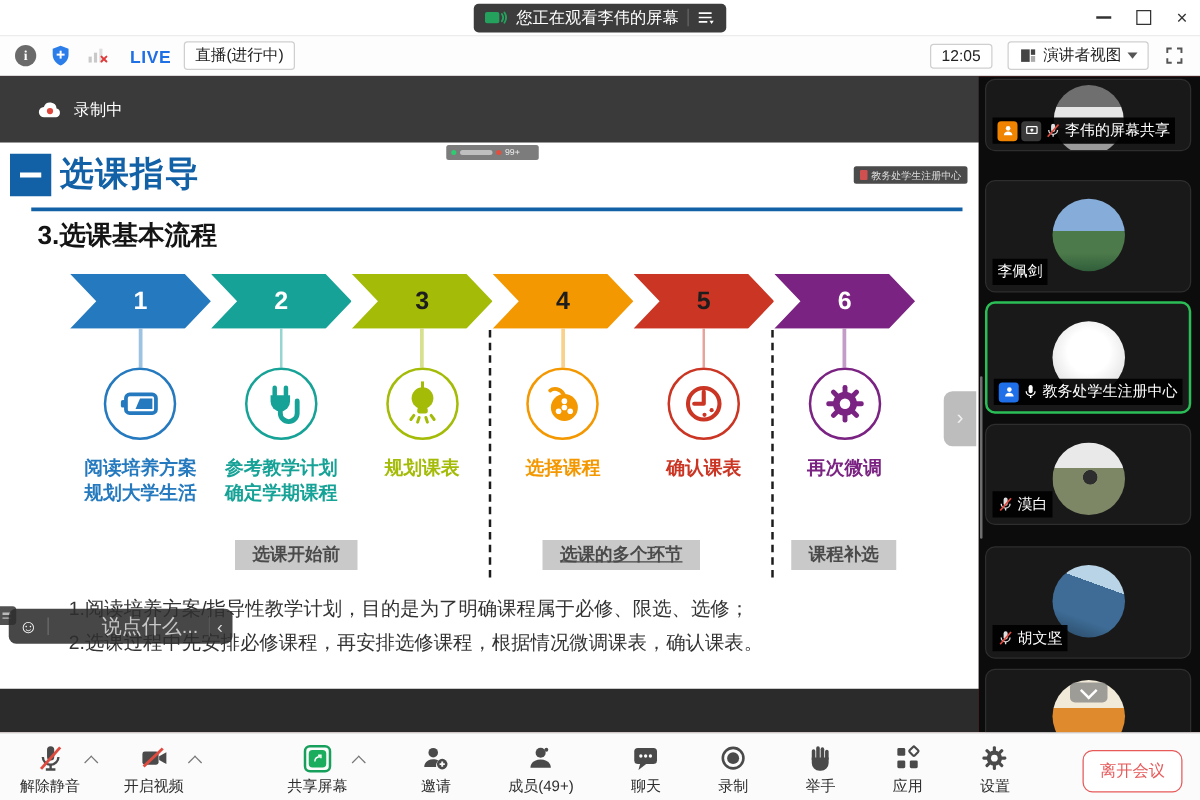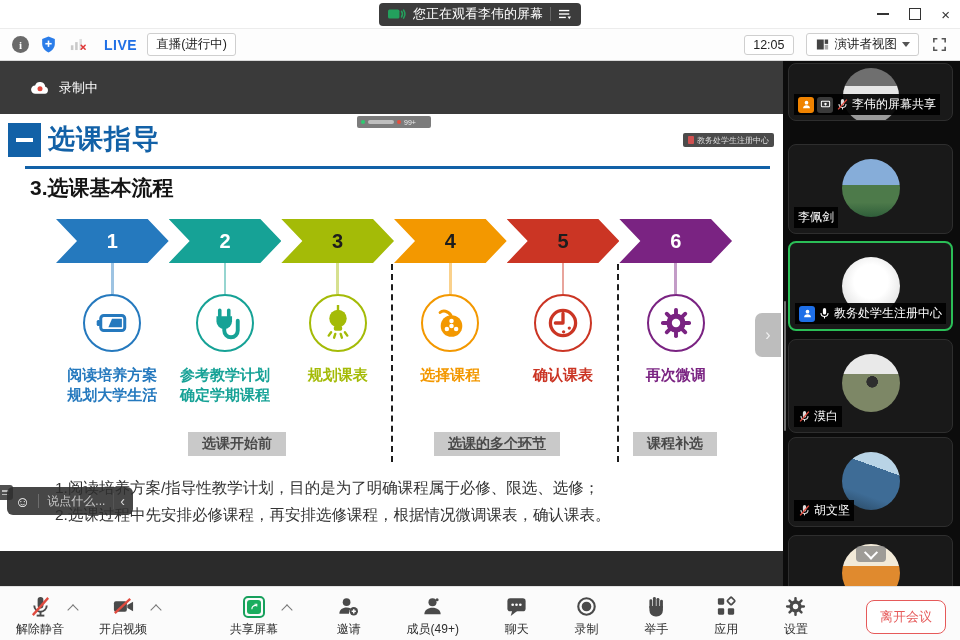--- a/index.html
+++ b/index.html
@@ -59,21 +59,21 @@
   .phase-tag{position:absolute;top:318px;background:#c9c9c9;color:#4a4a4a;font-size:14px;font-weight:bold;padding:3px 14px;}
   .pt1{left:188px;} .pt2{left:434px;text-decoration:underline;} .pt3{left:633px;}
 
   .notes{position:absolute;left:55px;top:360px;font-size:15.5px;color:#333;line-height:27px;}
 
   .chat-frag{position:absolute;left:0;top:371px;width:13px;height:15px;background:rgba(50,50,50,.85);border-radius:0 3px 3px 0;display:flex;flex-direction:column;justify-content:center;gap:2px;padding-left:2px;box-sizing:border-box;}
   .chat-frag i{display:block;width:7px;height:1.5px;background:#bbb;}
   .chat-overlay{position:absolute;left:7px;top:373px;height:28px;background:rgba(45,45,45,.88);border-radius:6px;display:flex;align-items:center;padding:0 8px;gap:8px;color:#c8c8c8;}
   .chat-emoji{color:#fff;font-size:15px;line-height:1;}
   .chat-sep{width:1px;height:14px;background:#6d6d6d;}
-  .chat-text{font-size:12px;}
+  .chat-text{font-size:16px;margin-left:34px;}
   .chat-collapse{font-size:14px;color:#ddd;padding-left:6px;border-left:1px solid #555;}
 
   
   .sidebar{width:177px;background:#0c0c0c;position:relative;overflow:hidden;}
   .scrollbar{position:absolute;left:1px;top:240px;width:2px;height:130px;background:#6f6f6f;border-radius:1px;}
   .card{position:absolute;left:5px;width:165px;background:#191919;border:1px solid #2e2e2e;border-radius:8px;overflow:hidden;box-sizing:border-box;}
   .card.active{border:2px solid #2bbe57;}
   .avatar{border-radius:50%;margin:0 auto;}
   .name-tag{position:absolute;left:5px;bottom:5px;background:rgba(0,0,0,.92);color:#fff;font-size:12px;display:flex;align-items:center;gap:3px;padding:2px 4px;max-width:150px;white-space:nowrap;overflow:hidden;}
   .mini-badge{width:16px;height:16px;border-radius:3px;display:flex;align-items:center;justify-content:center;flex:none;}
@@ -383,21 +383,21 @@
           </span>
           <svg class="mic-ic" viewBox="0 0 24 24">
               <rect x="9" y="2" width="6" height="12" rx="3" fill="#fff"></rect>
               <path d="M5.5 11a6.5 6.5 0 0 0 13 0" fill="none" stroke="#fff" stroke-width="2"></path>
               <line x1="12" y1="17.5" x2="12" y2="21" stroke="#fff" stroke-width="2"></line>
             </svg>
           <span>教务处学生注册中心</span>
         </div>
       </div>
 
-      <div class="card" style="top:278px;height:94px">
+      <div class="card" style="top:278px;height:81px">
         <div class="avatar av-60 av4"></div>
         <div class="name-tag">
           <svg class="mic-ic" viewBox="0 0 24 24">
               <rect x="9" y="2" width="6" height="12" rx="3" fill="#ddd"></rect>
               <path d="M5.5 11a6.5 6.5 0 0 0 13 0" fill="none" stroke="#ddd" stroke-width="2"></path>
               <line x1="12" y1="17.5" x2="12" y2="21" stroke="#ddd" stroke-width="2"></line>
               <line x1="4" y1="21" x2="20" y2="3" stroke="#e04b3f" stroke-width="2.6"></line>
             </svg>
           <span>漠白</span>
         </div>

